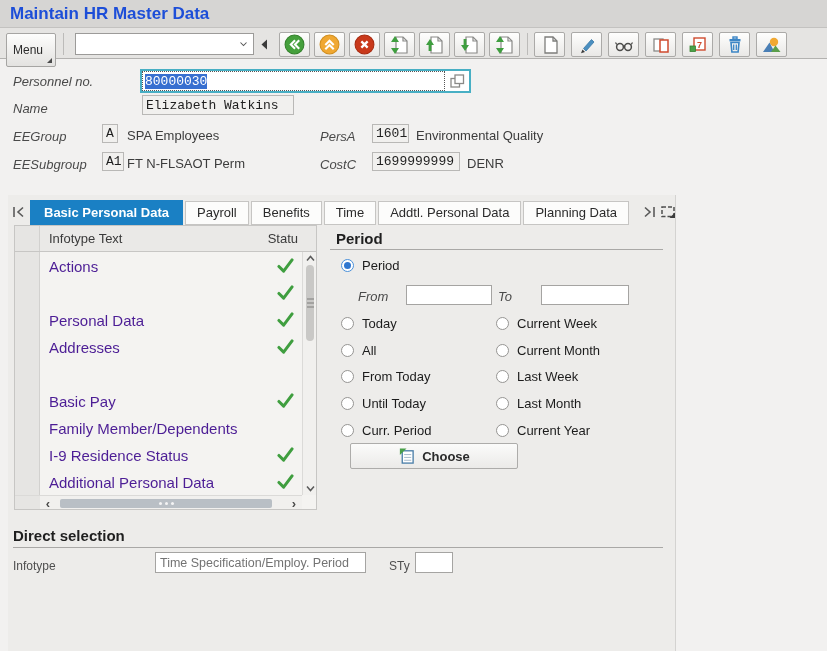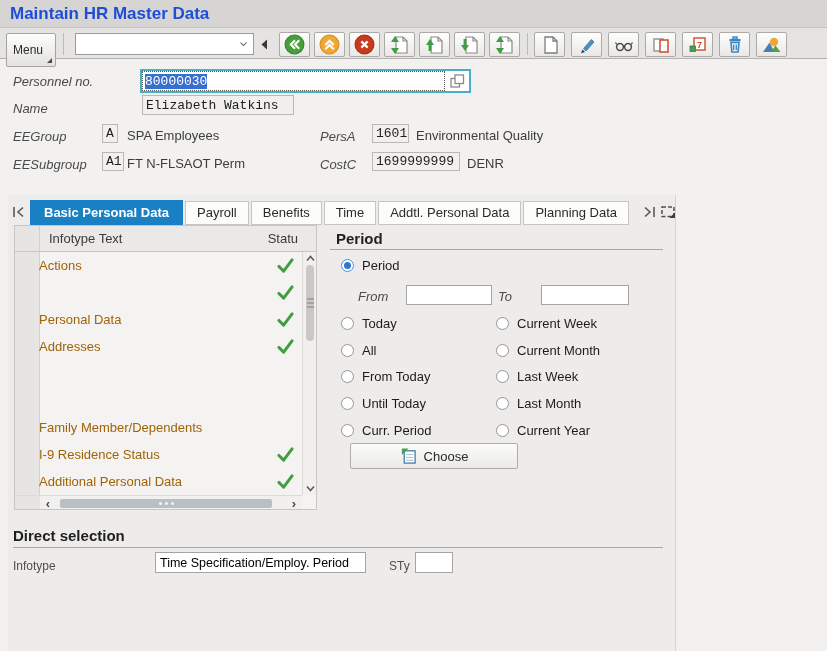--- a/index.html
+++ b/index.html
@@ -41,21 +41,21 @@
 
   .dynpro-lower { left:8px; top:195px; width:668px; height:456px; background:#edecea; border-right:1px solid #d4d3d1; }
 
   
   #itable { left:14px; top:225px; width:303px; height:285px; border:1px solid #c7c6c4; background:#f4f3f1; }
   #ithead { position:absolute; left:0; top:0; right:0; height:26px; background:#eae9e7; border-bottom:1px solid #c7c6c4; }
   .selcol { position:absolute; left:0; top:0; bottom:0; width:25px; background:#e6e5e3; border-right:1px solid #d2d1cf; }
   .hcell { position:absolute; top:5px; font-size:13px; color:#3a3a3a; }
   #itbody { position:absolute; left:0; top:26px; right:0; bottom:14px; }
   .itrow { position:absolute; left:0; right:14px; height:27px; }
-  .itrow .rtext { position:absolute; left:24px; top:6px; font-size:13px; color:#a16207; white-space:nowrap; }
+  .itrow .rtext { position:absolute; left:34px; top:6px; font-size:15px; color:#4c1d95; white-space:nowrap; }
   .itrow .chk { position:absolute; right:8px; top:6px; }
   
   #vsb { position:absolute; right:0; top:0; bottom:0; width:14px; background:#f1f0ee; border-left:1px solid #dbdad8; }
   #vsb-thumb { position:absolute; left:3px; top:13px; width:8px; height:76px; background:#c9c8c6; border-radius:4px;
     display:flex; align-items:center; justify-content:center; }
   .vgrip { width:7px; height:2px; background:#a3a2a0; box-shadow:0 -4px 0 #a3a2a0, 0 4px 0 #a3a2a0; }
   .sbarrow { position:absolute; left:0; width:14px; height:13px; background:none; border:0; padding:0;
     display:flex; align-items:center; justify-content:center; }
   
   #hsb { position:absolute; left:25px; right:14px; bottom:0; height:14px; background:#f1f0ee; border-top:1px solid #dbdad8; }
@@ -67,24 +67,24 @@
   #hsb-corner { position:absolute; left:0; bottom:0; width:25px; height:14px; background:#e6e5e3; border-top:1px solid #dbdad8; }
 
   
   .sec-title { font-size:15px; font-weight:bold; color:#1f1f1f; }
   .sec-line { height:1px; background:#a9a8a6; }
   .popt { position:absolute; display:flex; align-items:center; gap:8px; cursor:default; }
   .radio { width:13px; height:13px; border-radius:50%; border:1px solid #96959 3; border:1px solid #969593; background:#fff; flex:0 0 auto; }
   .radio.on { border-color:#4a90d9; }
   .radio.on::after { content:''; display:block; width:7px; height:7px; margin:2px; border-radius:50%; background:#2f77d0; }
   .rlbl { font-size:13px; color:#1c1c1c; white-space:nowrap; }
-  .inp { position:absolute; background:#fff; border:1px solid #a5a4a2; font-size:12.5px; color:#000000; padding:0 4px; outline:none; }
+  .inp { position:absolute; background:#fff; border:1px solid #a5a4a2; font-size:12.5px; color:#737373; padding:0 4px; outline:none; }
   #choose-btn { left:350px; top:443px; width:168px; height:26px; background:linear-gradient(#fbfbfa,#ebeae8);
     border:1px solid #adacaa; border-radius:2px; display:flex; align-items:center; justify-content:center; gap:7px;
-    font-size:13px; color:#2b2b2b; font-family:"Liberation Sans", sans-serif; }
+    font-size:13px; color:#2b2b2b; font-family:"Liberation Sans", sans-serif;font-weight:bold; }
 
   
   .small-lbl { font-size:12px; color:#4f4f4f; }
 </style>
 </head>
 <body>
 
 <div class="abs dynpro-lower"></div>
 
 <div class="abs" id="titlebar"></div>
@@ -294,20 +294,26 @@
         </svg>
     </div>
     <div class="itrow" style="top:54px;">
       <span class="rtext">Personal Data</span>
       <svg class="chk" width="17" height="15" viewBox="0 0 18 16">
           <path d="M2 9 L7 14 L16 2" stroke="#3f9e3f" stroke-width="3.2" fill="none" stroke-linecap="round" stroke-linejoin="round"></path>
         </svg>
     </div>
     <div class="itrow" style="top:81px;">
       <span class="rtext">Addresses</span>
+      <svg class="chk" width="17" height="15" viewBox="0 0 18 16">
+          <path d="M2 9 L7 14 L16 2" stroke="#3f9e3f" stroke-width="3.2" fill="none" stroke-linecap="round" stroke-linejoin="round"></path>
+        </svg>
+    </div>
+    <div class="itrow" style="top:135px;">
+      <span class="rtext">Basic Pay</span>
       <svg class="chk" width="17" height="15" viewBox="0 0 18 16">
           <path d="M2 9 L7 14 L16 2" stroke="#3f9e3f" stroke-width="3.2" fill="none" stroke-linecap="round" stroke-linejoin="round"></path>
         </svg>
     </div>
     <div class="itrow" style="top:162px;">
       <span class="rtext">Family Member/Dependents</span>
     </div>
     <div class="itrow" style="top:189px;">
       <span class="rtext">I-9 Residence Status</span>
       <svg class="chk" width="17" height="15" viewBox="0 0 18 16">

